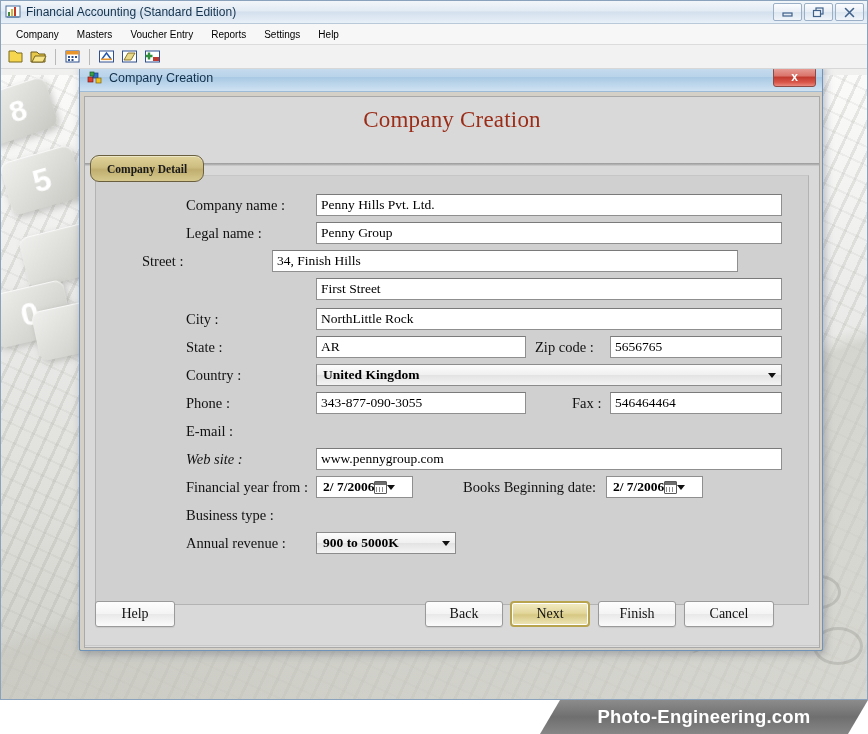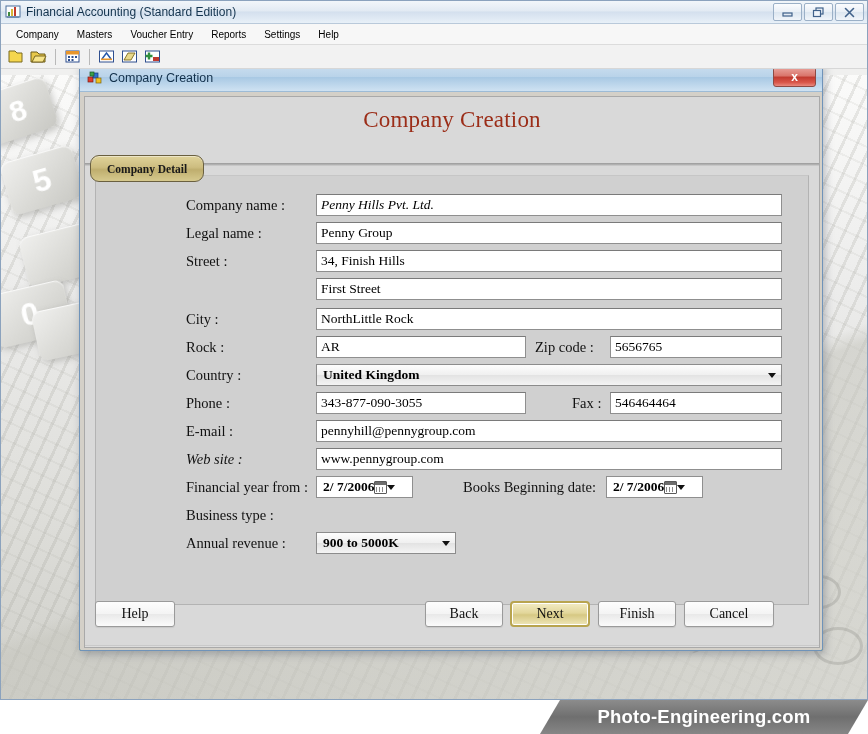--- a/index.html
+++ b/index.html
@@ -459,45 +459,45 @@
 
           <div id="tabstrip">
             <div id="tab-line"></div>
             <div id="tab-company-detail">Company Detail</div>
           </div>
 
           <div id="panel">
 
             <div class="row" style="left:0; top:18px; width:100%;">
               <div class="lbl" style="width:130px; margin-left:90px;">Company name :</div>
-              <div class="tin" style="width:466px;font-style:italic;">Penny Hills Pvt. Ltd.</div>
+              <div class="tin" style="width:466px;">Penny Hills Pvt. Ltd.</div>
             </div>
 
             <div class="row" style="left:0; top:46px; width:100%;">
               <div class="lbl" style="width:130px; margin-left:90px;">Legal name :</div>
               <div class="tin" style="width:466px;">Penny Group</div>
             </div>
 
             <div class="row" style="left:0; top:74px; width:100%;">
-              <div class="lbl" style="width:130px; margin-left:90px;">Street :</div>
+              <div class="lbl" style="width:130px; margin-left:46px;">Street :</div>
               <div class="tin" style="width:466px;">34, Finish Hills</div>
             </div>
 
             <div class="row" style="left:0; top:102px; width:100%;">
               <div class="lbl" style="width:130px; margin-left:90px;"></div>
               <div class="tin" style="width:466px;">First Street</div>
             </div>
 
             <div class="row" style="left:0; top:132px; width:100%;">
               <div class="lbl" style="width:130px; margin-left:90px;">City :</div>
               <div class="tin" style="width:466px;">NorthLittle Rock</div>
             </div>
 
             <div class="row" style="left:0; top:160px; width:100%;">
-              <div class="lbl" style="width:130px; margin-left:90px;">Rock :</div>
+              <div class="lbl" style="width:130px; margin-left:90px;">State :</div>
               <div class="tin" style="width:210px;">AR</div>
               <div class="lbl" style="margin-left:9px; width:75px;">Zip code :</div>
               <div class="tin" style="width:172px;">5656765</div>
             </div>
 
             <div class="row" style="left:0; top:188px; width:100%;">
               <div class="lbl" style="width:130px; margin-left:90px;">Country :</div>
               <div class="combo" style="width:466px;">
                 <span>United Kingdom</span>
                 <span class="arrow">
@@ -508,21 +508,20 @@
 
             <div class="row" style="left:0; top:216px; width:100%;">
               <div class="lbl" style="width:130px; margin-left:90px;">Phone :</div>
               <div class="tin" style="width:210px;">343-877-090-3055</div>
               <div class="lbl" style="margin-left:46px; width:38px;">Fax :</div>
               <div class="tin" style="width:172px;">546464464</div>
             </div>
 
             <div class="row" style="left:0; top:244px; width:100%;">
               <div class="lbl" style="width:130px; margin-left:90px;">E-mail :</div>
-              <div class="tin" style="width:466px;">pennyhill@pennygroup.com</div>
             </div>
 
             <div class="row" style="left:0; top:272px; width:100%;">
               <div class="lbl" style="width:130px; margin-left:90px;font-style:italic;">Web site :</div>
               <div class="tin" style="width:466px;">www.pennygroup.com</div>
             </div>
 
             <div class="row" style="left:0; top:300px; width:100%;">
               <div class="lbl" style="width:130px; margin-left:90px;">Financial year from :</div>
               <div class="datebox" style="width:97px;">

